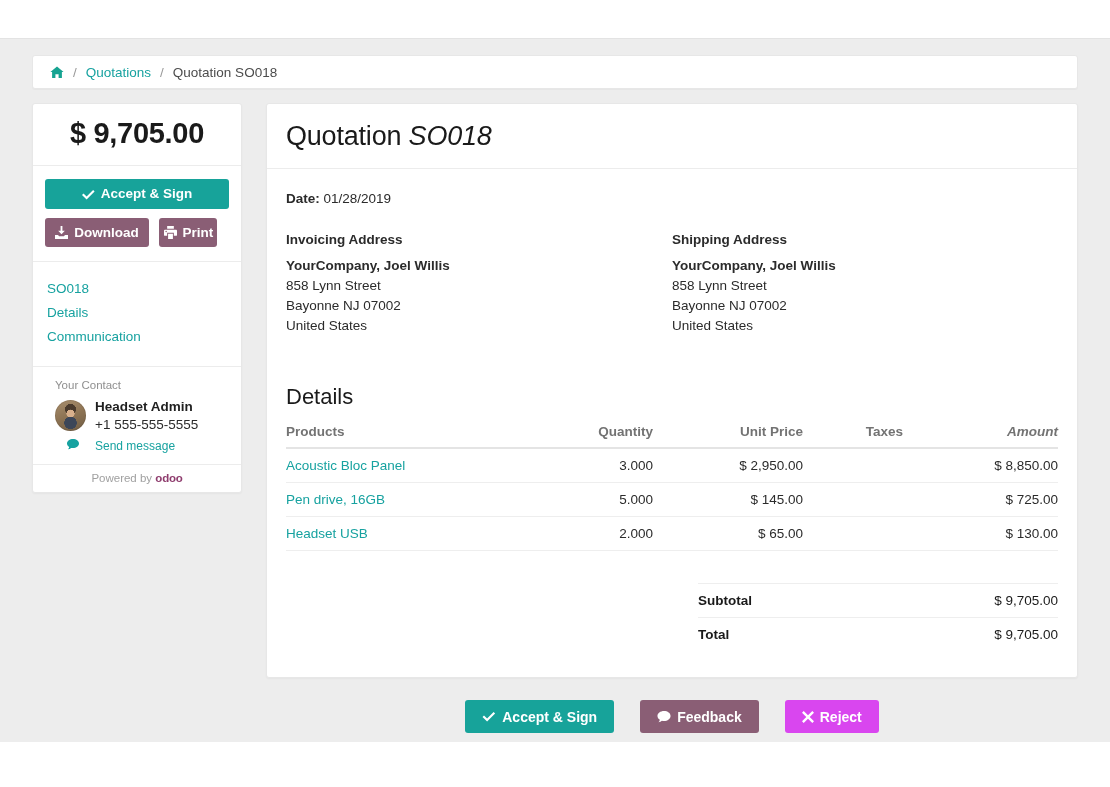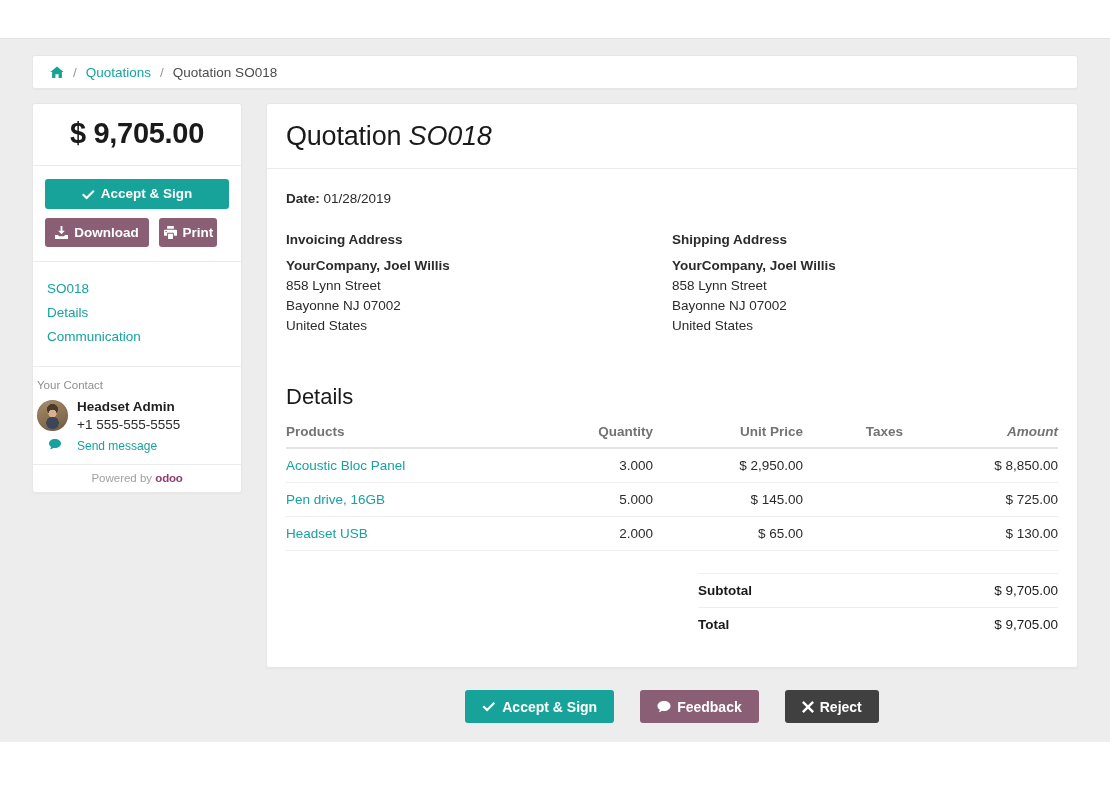--- a/index.html
+++ b/index.html
@@ -95,21 +95,21 @@
     color: #ffffff;
     font-family: "Liberation Sans", sans-serif;
     font-size: 13.5px;
     font-weight: bold;
     cursor: pointer;
     line-height: 1;
     white-space: nowrap;
   }
   .btn-teal { background: #17a39a; }
   .btn-purple { background: #8a5e75; }
-  .btn-red { background: #404040; align-items: center; }
+  .btn-red { background: #d946ef; align-items: center; }
   .btn-accept-side {
     width: 100%;
     height: 30px;
     margin-bottom: 9px;
   }
   .btn-dl {
     width: 104px; height: 29px;
     margin-right: 6px;
   }
   .btn-print { width: 58px; height: 29px; }
@@ -121,21 +121,21 @@
     border-bottom: 1px solid #ececec;
   }
   .navlinks a {
     display: block;
     color: #17a2a0;
     text-decoration: none;
     font-size: 13.5px;
     line-height: 24px;
   }
 
-  .contact-box { padding: 12px 4px 10px; border-bottom: 1px solid #ececec; }
+  .contact-box { padding: 12px 22px 10px; border-bottom: 1px solid #ececec; }
   .contact-label {
     font-size: 11.5px;
     color: #8f8f8f;
     margin-bottom: 7px;
   }
   .contact-main { display: flex; align-items: flex-start; gap: 9px; }
   .avatar {
     width: 31px; height: 31px;
     border-radius: 50%;
     flex: 0 0 31px;
@@ -232,21 +232,21 @@
   .col-qty   { width: 120px; margin-top: 20px; }
   .col-price { width: 150px; }
   .col-tax   { width: 100px; }
   .col-amt   { width: 155px; font-style: italic; }
 
   table.totals {
     width: 360px;
     margin-left: auto;
     border-collapse: collapse;
     font-size: 13.5px;
-    margin-top: 22px;
+    margin-top: 32px;
   }
   table.totals td {
     padding: 9px 0;
     border-top: 1px solid #eeeeee;
     color: #1a1a1a;
   }
   table.totals td.lbl { font-weight: bold; text-align: left; }
   table.totals td.val { text-align: right; font-weight: normal; }
   table.totals tr.total-row td { border-top: 1px solid #eeeeee; }
   table.totals tr.total-row td.lbl { font-weight: bold; }

